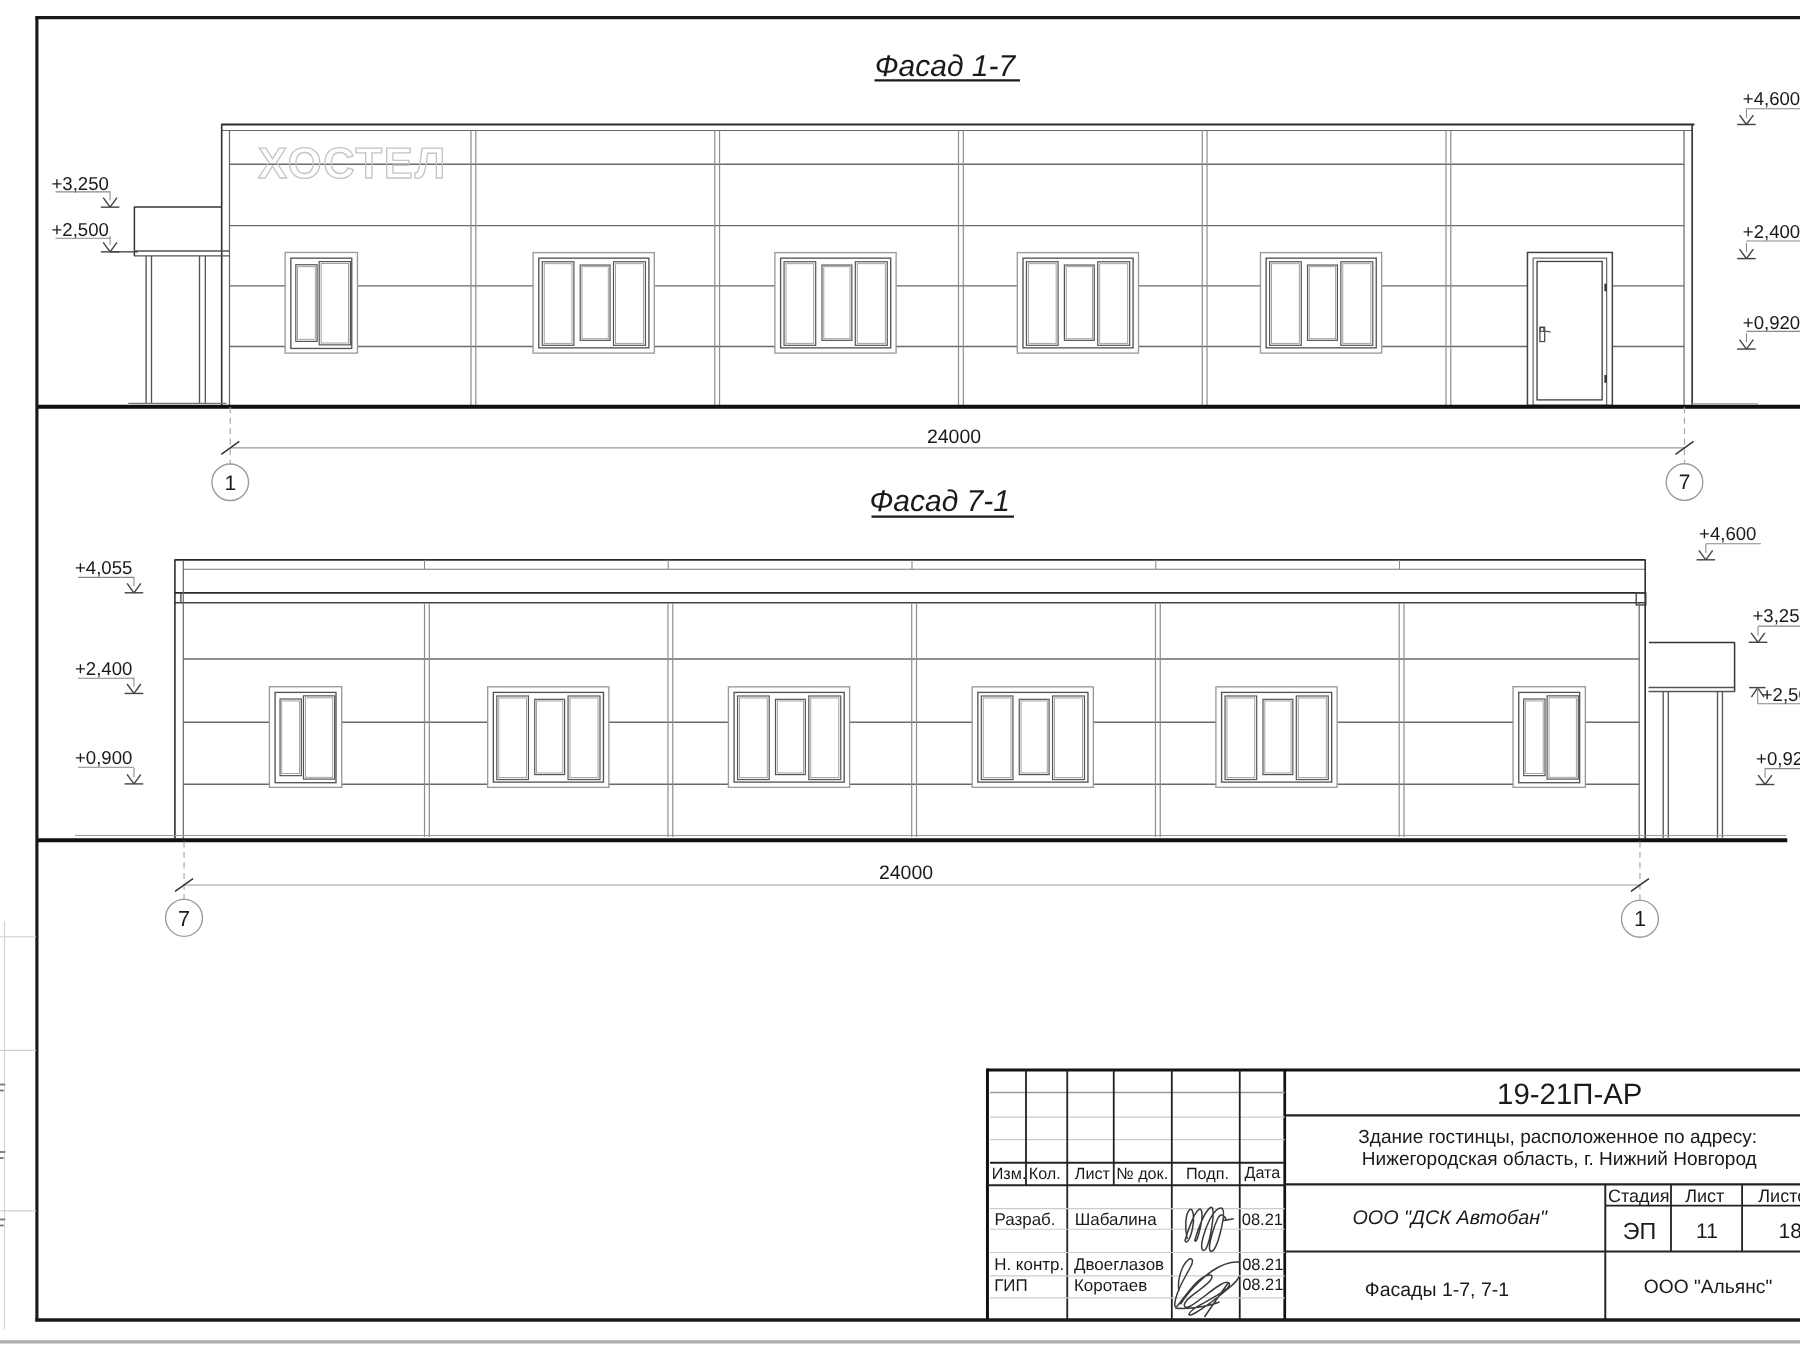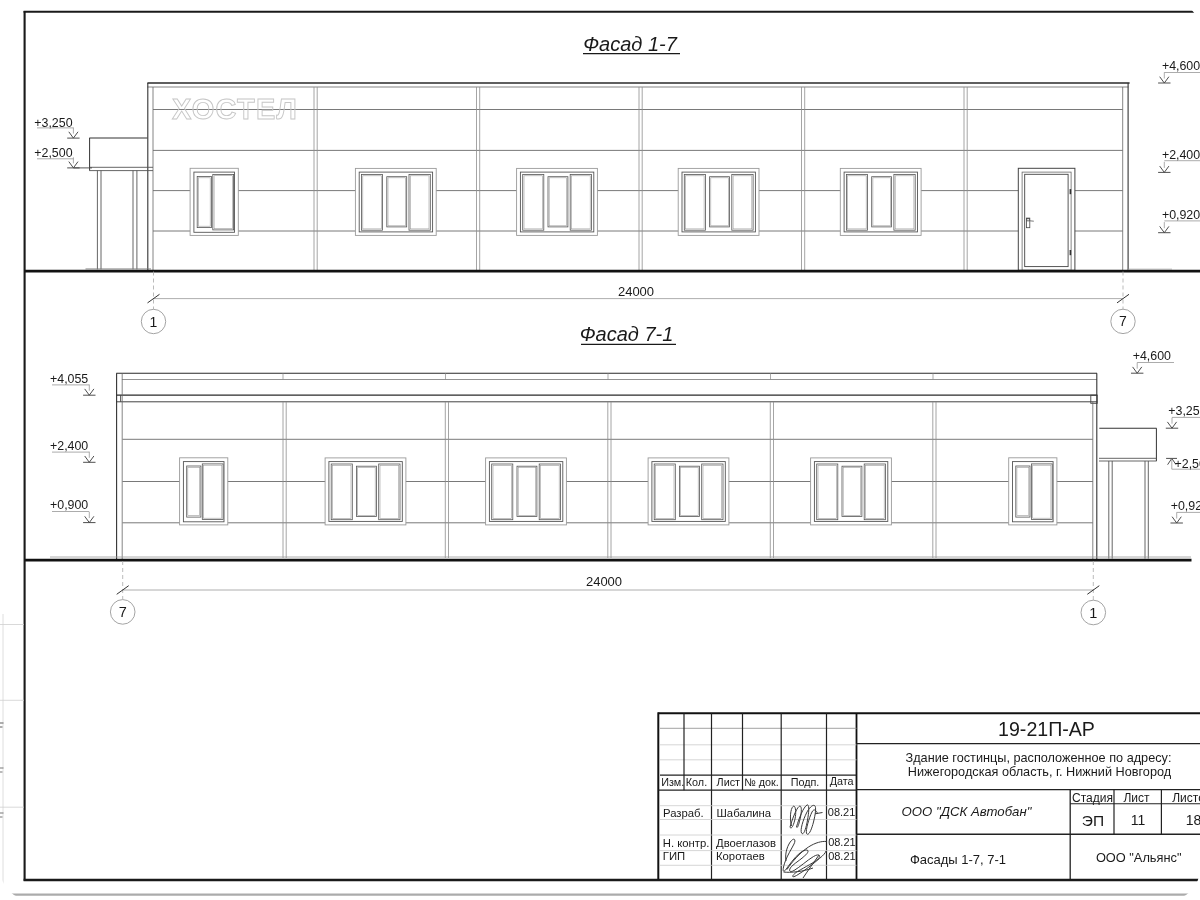--- a/index.html
+++ b/index.html
@@ -1,16 +1,16 @@
 <!DOCTYPE html>
 <html><head>
 <meta charset="utf-8">
 <style>
   html,body{margin:0;padding:0;background:#ffffff;}
-  #sheet{position:relative;width:1200px;height:900px;background:#ffffff;overflow:hidden;border-radius:31px;}
+  #sheet{position:relative;width:1200px;height:900px;background:#ffffff;overflow:hidden;}
   svg{display:block;}
   text{font-family:"Liberation Sans", sans-serif;fill:#1a1a1a;}
 </style>
 </head>
 <body>
 
 <div id="sheet">
 <svg width="1200" height="900" viewBox="0 0 1200 900">
 <defs>
 

